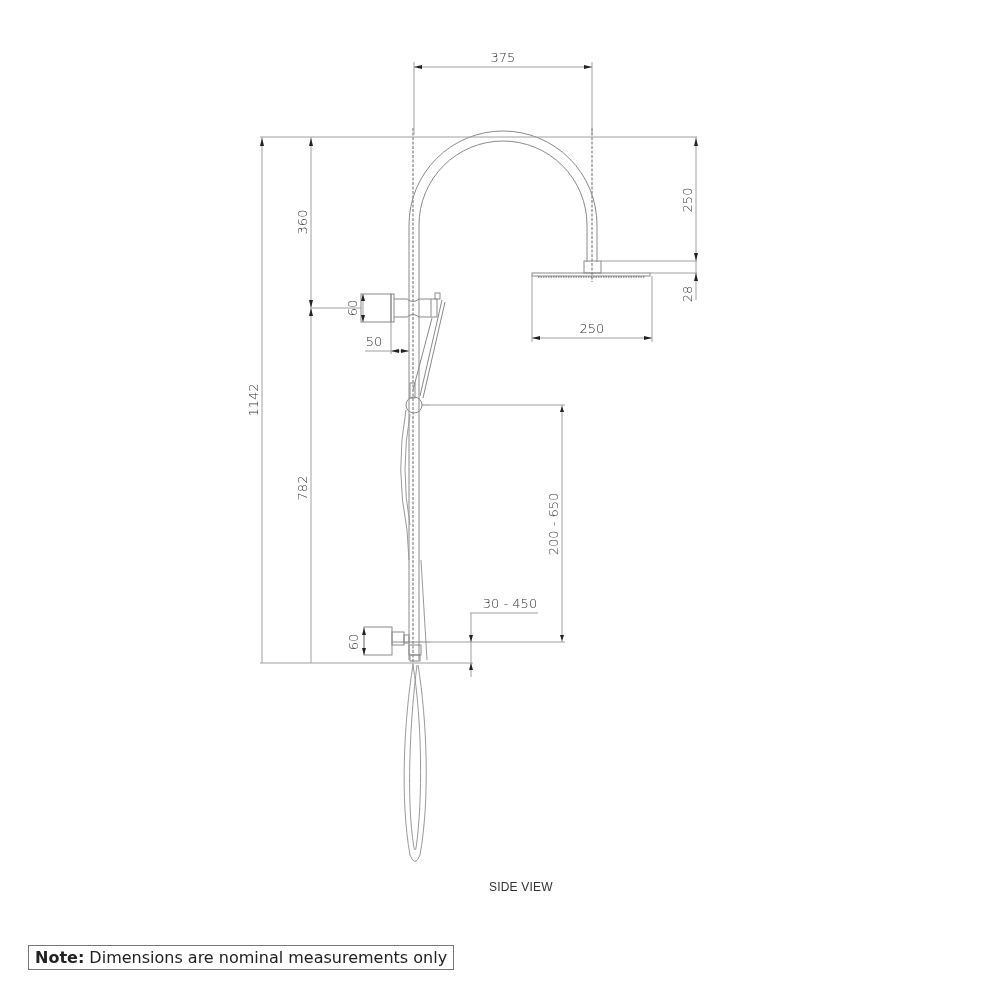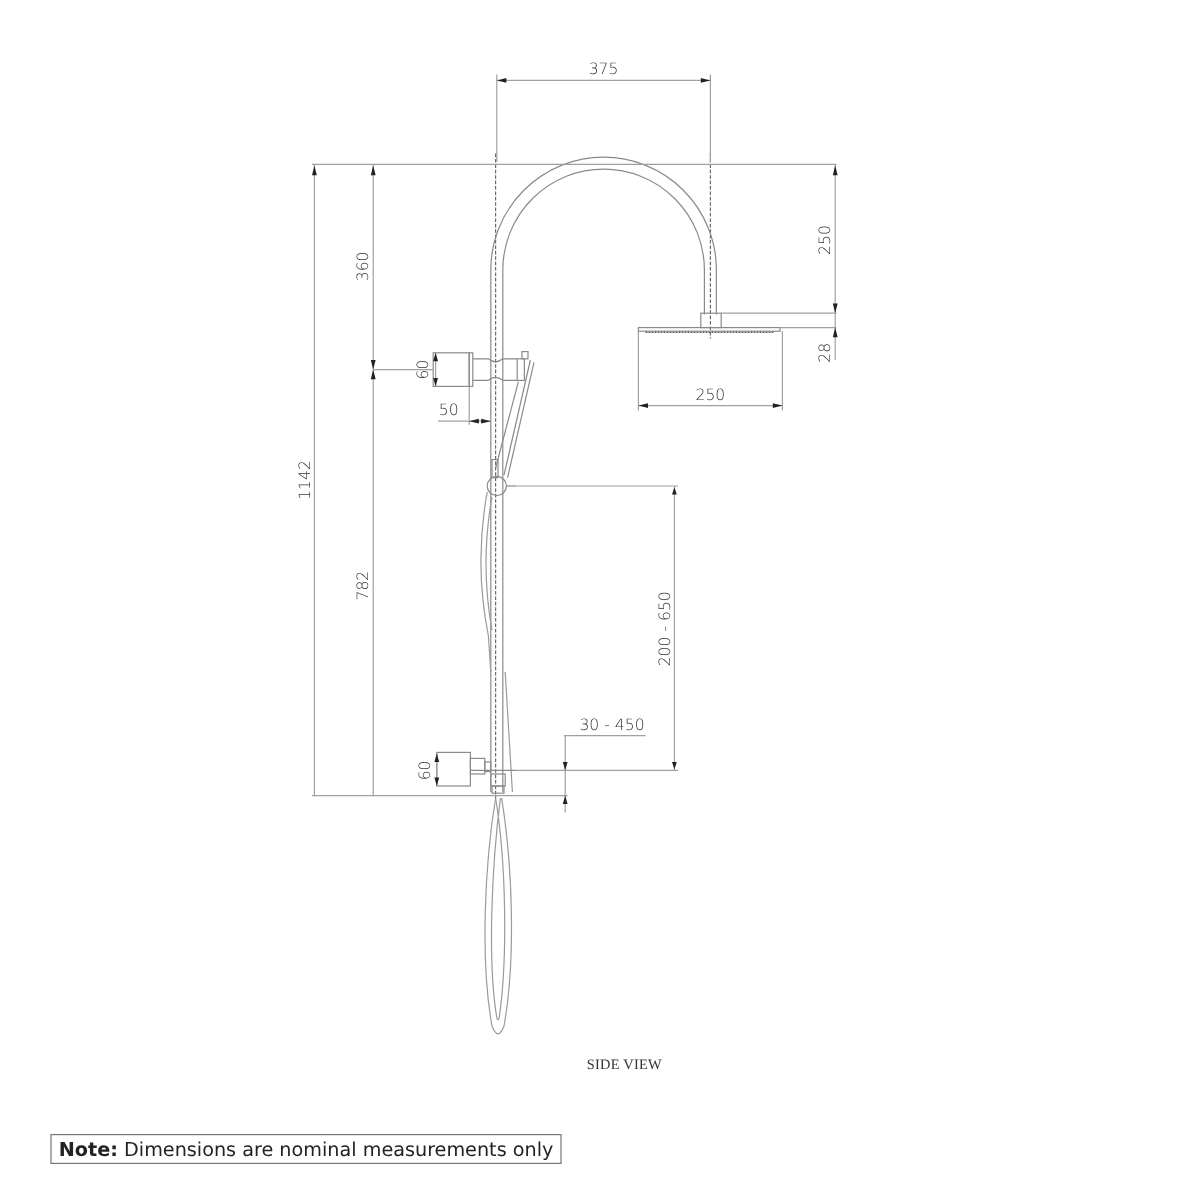--- a/index.html
+++ b/index.html
@@ -5,23 +5,23 @@
     html, body { margin: 0; padding: 0; background: #ffffff; }
     body { width: 1000px; height: 1000px; position: relative; overflow: hidden;
            font-family: "DejaVu Sans", sans-serif; }
     #drawing { position: absolute; left: 0; top: 0; width: 1000px; height: 1000px; }
     .ln { stroke: #8a8a8a; stroke-width: 1; fill: none; }
     .ln2 { stroke: #9a9a9a; stroke-width: 1; fill: none; }
     .dim { stroke: #a0a0a0; stroke-width: 1; fill: none; }
     .ctr { stroke: #6a6a6a; stroke-width: 1; fill: none; stroke-dasharray: 3 1.5; }
     .arr { fill: #222; stroke: none; }
     .dimtxt { font-family: "DejaVu Sans", sans-serif; font-size: 13px; fill: #333; font-weight: 300; }
-    .caption { position: absolute; left: 489px; top: 880px; font-family: Liberation Serif, serif;
+    .caption { position: absolute; left: 489px; top: 880px; font-family: Liberation Sans, sans-serif;
                font-size: 12px; color: #333; letter-spacing: 0.2px; }
-    .note { position: absolute; left: 42px; top: 945px; height: 25px; box-sizing: border-box;
+    .note { position: absolute; left: 28px; top: 945px; height: 25px; box-sizing: border-box;
             border: 1px solid #777; padding: 2px 6px 0 6px; font-family: "DejaVu Sans", sans-serif;
             font-size: 16px; color: #222; line-height: 20px; white-space: nowrap; }
     .note b { font-weight: bold; }
   </style>
 </head>
 <body>
 
 <svg id="drawing" viewBox="0 0 1000 1000" xmlns="http://www.w3.org/2000/svg">
 
   <line class="ctr" x1="413" y1="128" x2="413" y2="665"></line>

